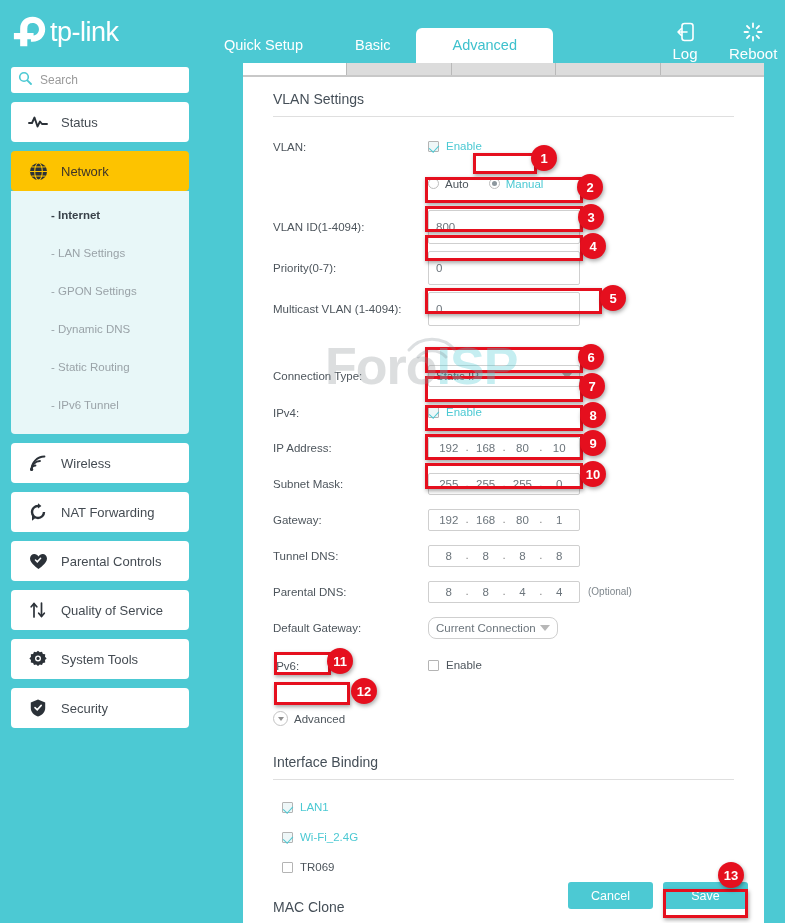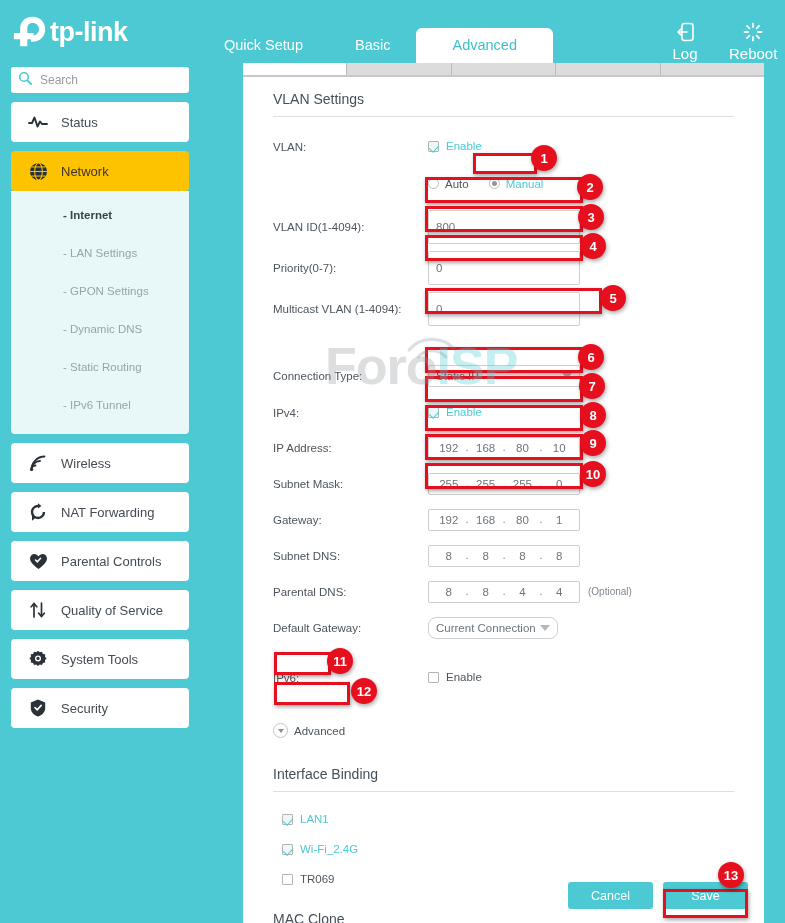--- a/index.html
+++ b/index.html
@@ -18,21 +18,21 @@
     width: 785px; height: 63px;
     background: #4cc9d3;
   }
   .logo {
     position: absolute; left: 12px; top: 14px;
     height: 36px; display: flex; align-items: center;
   }
   .logo-mark { width: 36px; height: 34px; }
   .logo-text {
     font-size: 27px; color: #ffffff; letter-spacing: -0.5px;
-    margin-left: 2px; font-weight: 700;
+    margin-left: 2px; font-weight: 400;
   }
 
   .navtabs {
     position: absolute; left: 198px; top: 28px;
     display: flex; align-items: flex-end; height: 35px;
   }
   .navtab {
     padding: 0 26px; height: 35px; line-height: 35px;
     font-size: 14.5px; color: #ffffff;
     cursor: pointer; white-space: nowrap;
@@ -88,21 +88,21 @@
   }
   .nav-item .txt { font-size: 13px; color: #444b52; }
   .nav-item.active .txt { color: #3d3428; }
 
   .subnav {
     background: #e8f7f8; border-radius: 0 0 4px 4px;
     padding: 5px 0 10px 0;
   }
   .subnav-item {
     height: 38px; display: flex; align-items: center;
-    padding-left: 52px; font-size: 11.5px; color: #9aa3a8;
+    padding-left: 40px; font-size: 11.5px; color: #9aa3a8;
     cursor: pointer;
   }
   .subnav-item.active { color: #39424a; font-weight: bold; }
 
   
   .content-wrap {
     position: absolute; left: 240px; top: 63px;
     width: 526px; height: 860px;
     background: #ffffff;
     border-left: 3px solid #4cc9d3;
@@ -575,21 +575,21 @@
           <span class="oct">168</span>
             <span class="dotsep">.</span>
           <span class="oct">80</span>
             <span class="dotsep">.</span>
           <span class="oct">1</span>
         </div>
       </div>
     </div>
 
     <div class="row" style="margin-top:7px;">
-      <div class="lab">Subnet DNS:</div>
+      <div class="lab">Tunnel DNS:</div>
       <div class="fld">
         <div class="ipin">
           <span class="oct">8</span>
             <span class="dotsep">.</span>
           <span class="oct">8</span>
             <span class="dotsep">.</span>
           <span class="oct">8</span>
             <span class="dotsep">.</span>
           <span class="oct">8</span>
         </div>
@@ -615,21 +615,21 @@
     <div class="row" style="margin-top:7px;">
       <div class="lab">Default Gateway:</div>
       <div class="fld">
         <div class="sel" style="width:130px;border-radius:8px;">
           <span>Current Connection</span>
           <span class="caret"></span>
         </div>
       </div>
     </div>
 
-    <div class="row" style="margin-top:21px;justify-content:flex-end;">
+    <div class="row" style="margin-top:9px;justify-content:flex-end;">
       <div class="lab">IPv6:</div>
       <div class="fld">
         <span class="cbx">
           <span class="bx"></span>
           <span class="cl gray">Enable</span>
         </span>
       </div>
     </div>
 
     <div class="advrow" style="margin-top:31px;">

